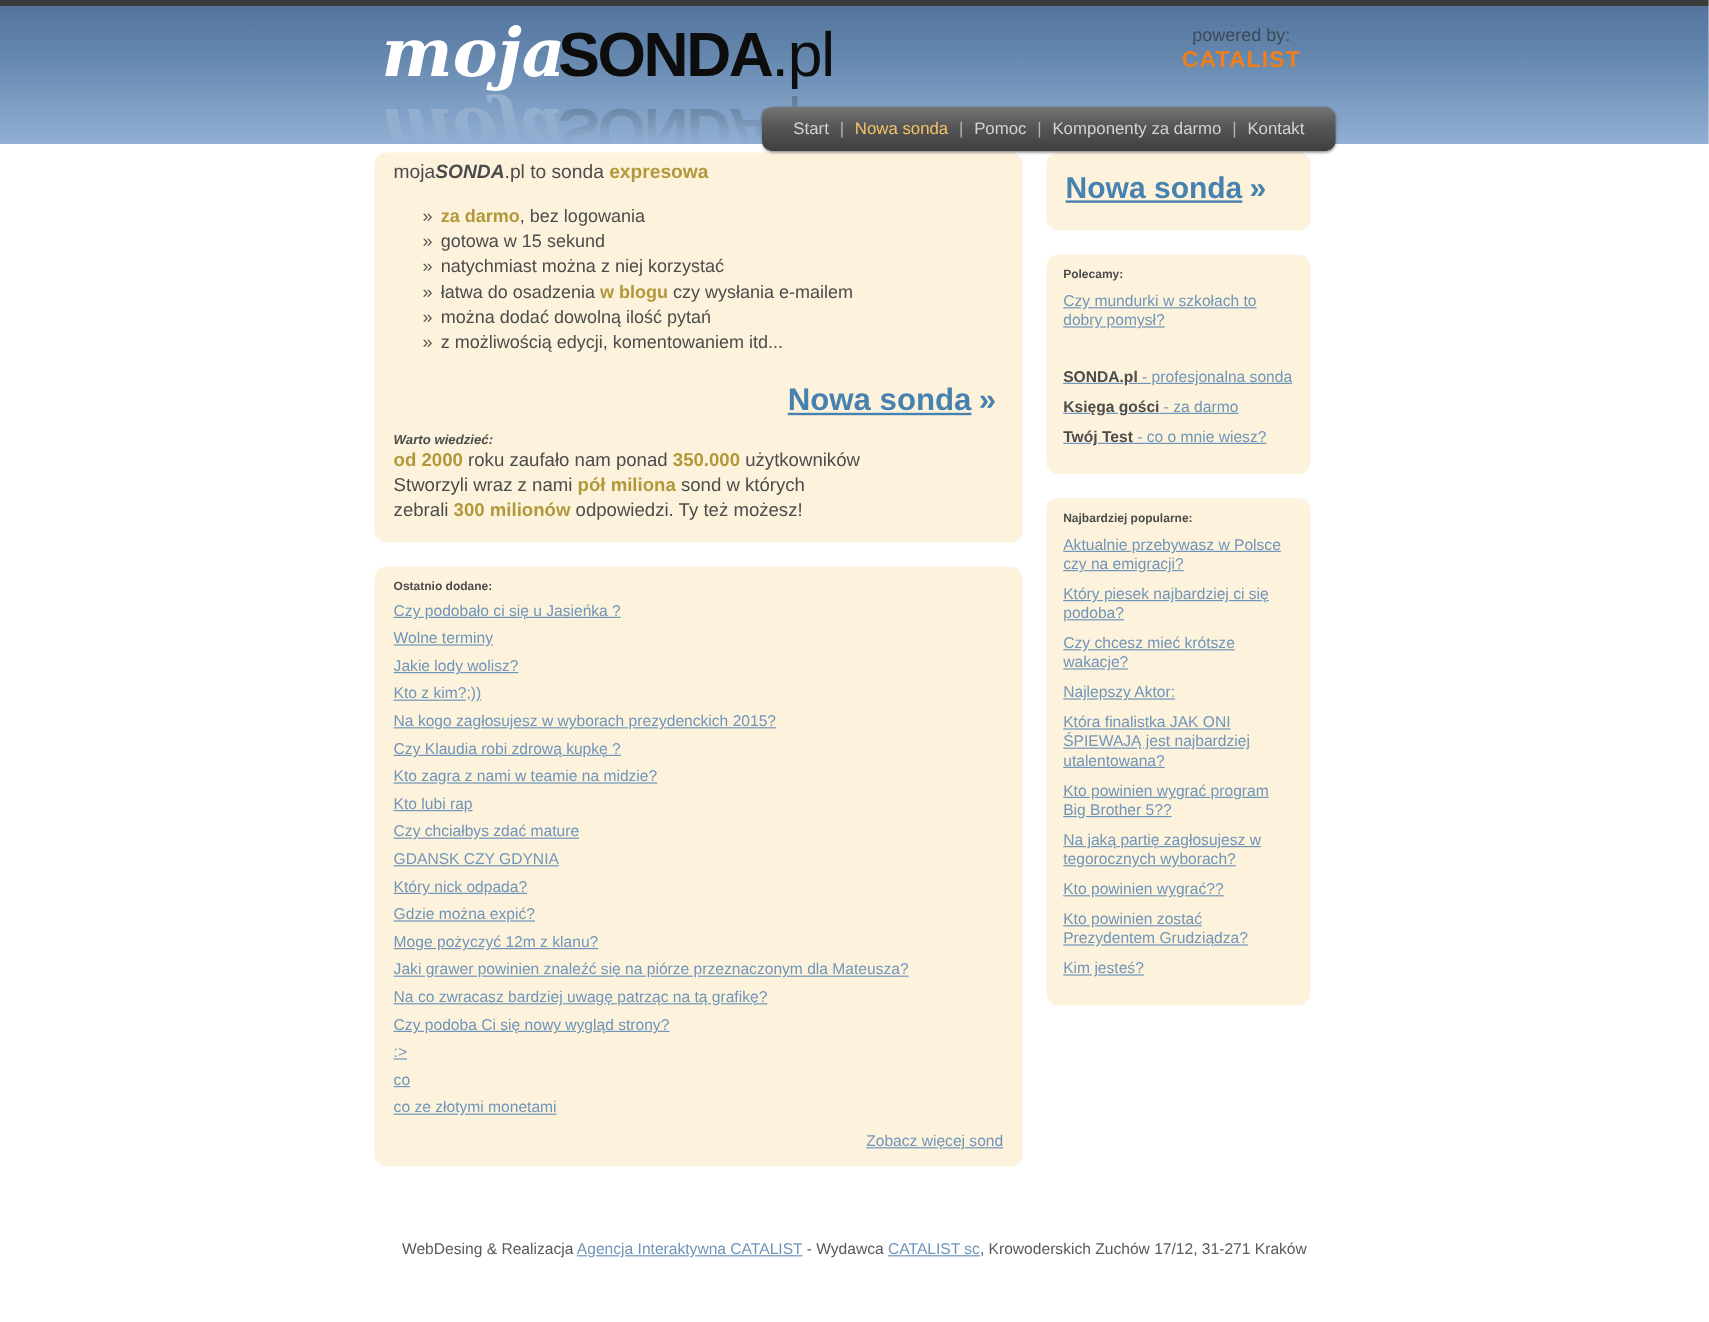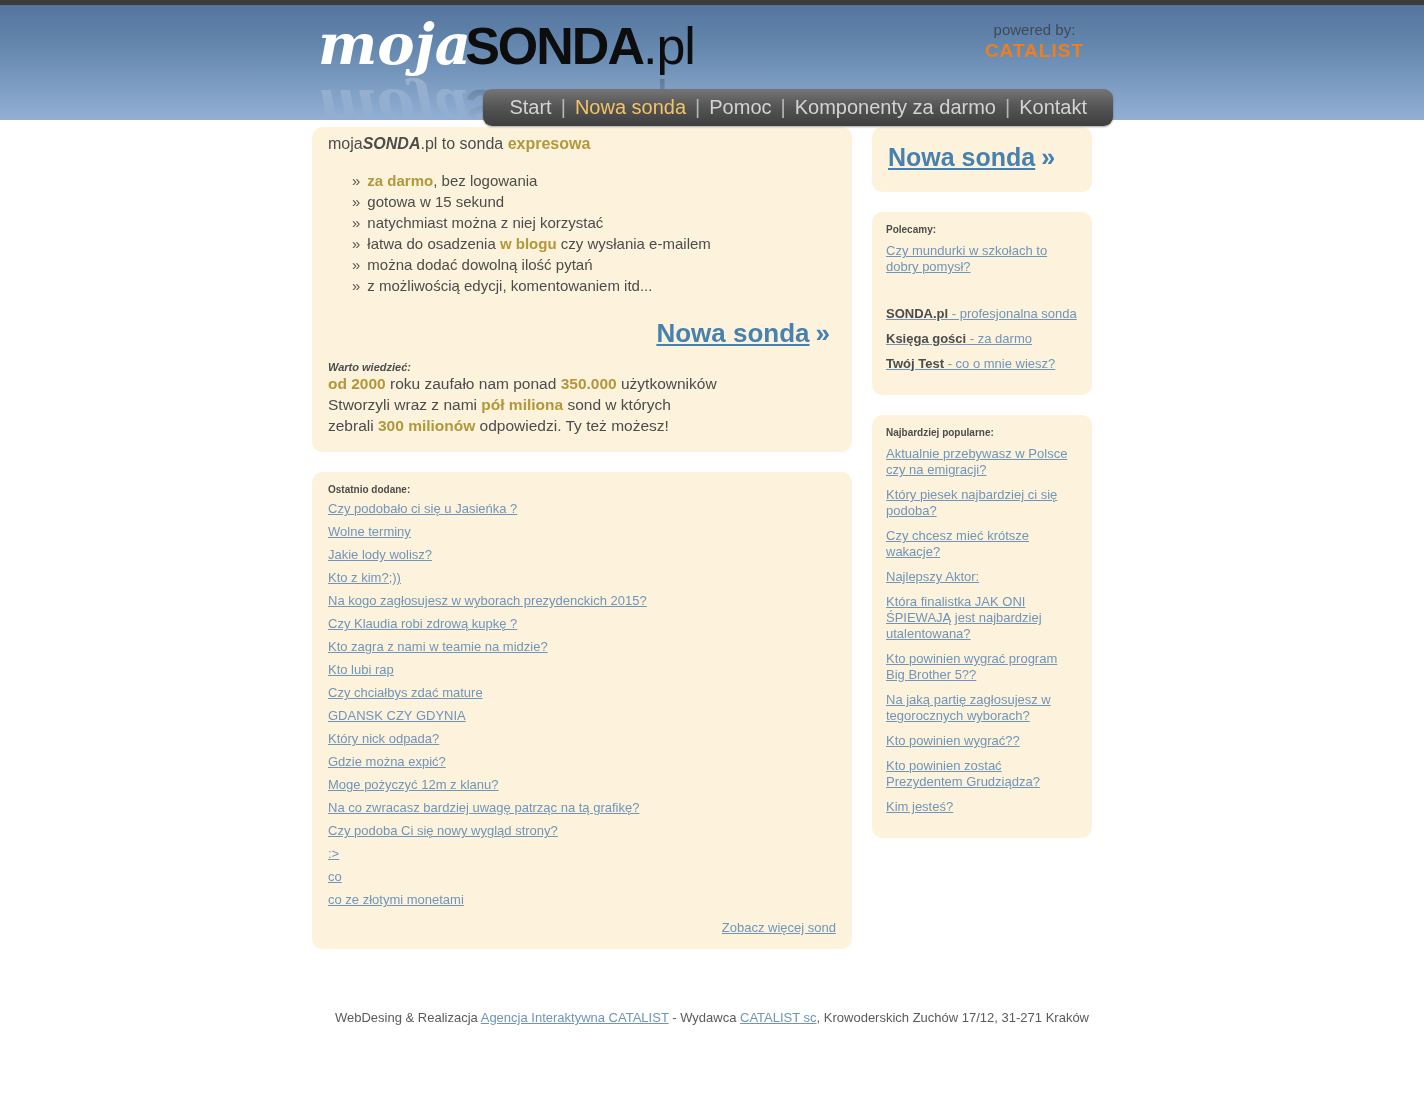--- a/index.html
+++ b/index.html
@@ -19,21 +19,21 @@
   .logo-reflection { position:absolute; left:6px; top:72px; white-space:nowrap; transform:scaleY(-1); opacity:.28;
       -webkit-mask-image:linear-gradient(to top, rgba(0,0,0,.85) 0%, transparent 65%);
       mask-image:linear-gradient(to top, rgba(0,0,0,.85) 0%, transparent 65%); }
 
   .powered { position:absolute; right:28px; top:16px; text-align:center; }
   .powered-label { display:block; color:#3f4a58; font-size:15px; }
   .powered-brand { display:block; color:#ef7f1a; font-size:19px; font-weight:bold; letter-spacing:1px; text-decoration:none; margin-top:2px; }
 
   .main-nav { position:absolute; right:-1px; bottom:-6px; height:37px; line-height:36px;
       background:linear-gradient(to bottom, #757575 0%, #565656 45%, #3e3e3e 100%);
-      border-radius:9px; padding:0 26px; font-size:20px; white-space:nowrap;
+      border-radius:9px; padding:0 26px; font-size:14px; white-space:nowrap;
       box-shadow:0 1px 2px rgba(0,0,0,.35); }
   .nav-link { color:#d3d3d3; text-decoration:none; }
   .nav-link.active { color:#f3c368; }
   .nav-sep { color:#b5b5b5; padding:0 9px; }
 
   
   .content { width:800px; margin:0 auto; padding-top:7px; display:flex; gap:20px; align-items:flex-start; }
   .col-left { width:540px; }
   .col-right { width:220px; }
   .box { background:#fdf3dc; border-radius:10px; }
@@ -125,20 +125,21 @@
           <a class="latest-link" href="#">Kto z kim?;))</a>
           <a class="latest-link" href="#">Na kogo zagłosujesz w wyborach prezydenckich 2015?</a>
           <a class="latest-link" href="#">Czy Klaudia robi zdrową kupkę ?</a>
           <a class="latest-link" href="#">Kto zagra z nami w teamie na midzie?</a>
           <a class="latest-link" href="#">Kto lubi rap</a>
           <a class="latest-link" href="#">Czy chciałbys zdać mature</a>
           <a class="latest-link" href="#">GDANSK CZY GDYNIA</a>
           <a class="latest-link" href="#">Który nick odpada?</a>
           <a class="latest-link" href="#">Gdzie można expić?</a>
           <a class="latest-link" href="#">Moge pożyczyć 12m z klanu?</a>
+          <a class="latest-link" href="#">Jaki grawer powinien znaleźć się na piórze przeznaczonym dla Mateusza?</a>
           <a class="latest-link" href="#">Na co zwracasz bardziej uwagę patrząc na tą grafikę?</a>
           <a class="latest-link" href="#">Czy podoba Ci się nowy wygląd strony?</a>
           <a class="latest-link" href="#">:&gt;</a>
           <a class="latest-link" href="#">co</a>
           <a class="latest-link" href="#">co ze złotymi monetami</a>
         </div>
       <a class="more-link" href="#">Zobacz więcej sond</a>
     </div>
   </div>
 

